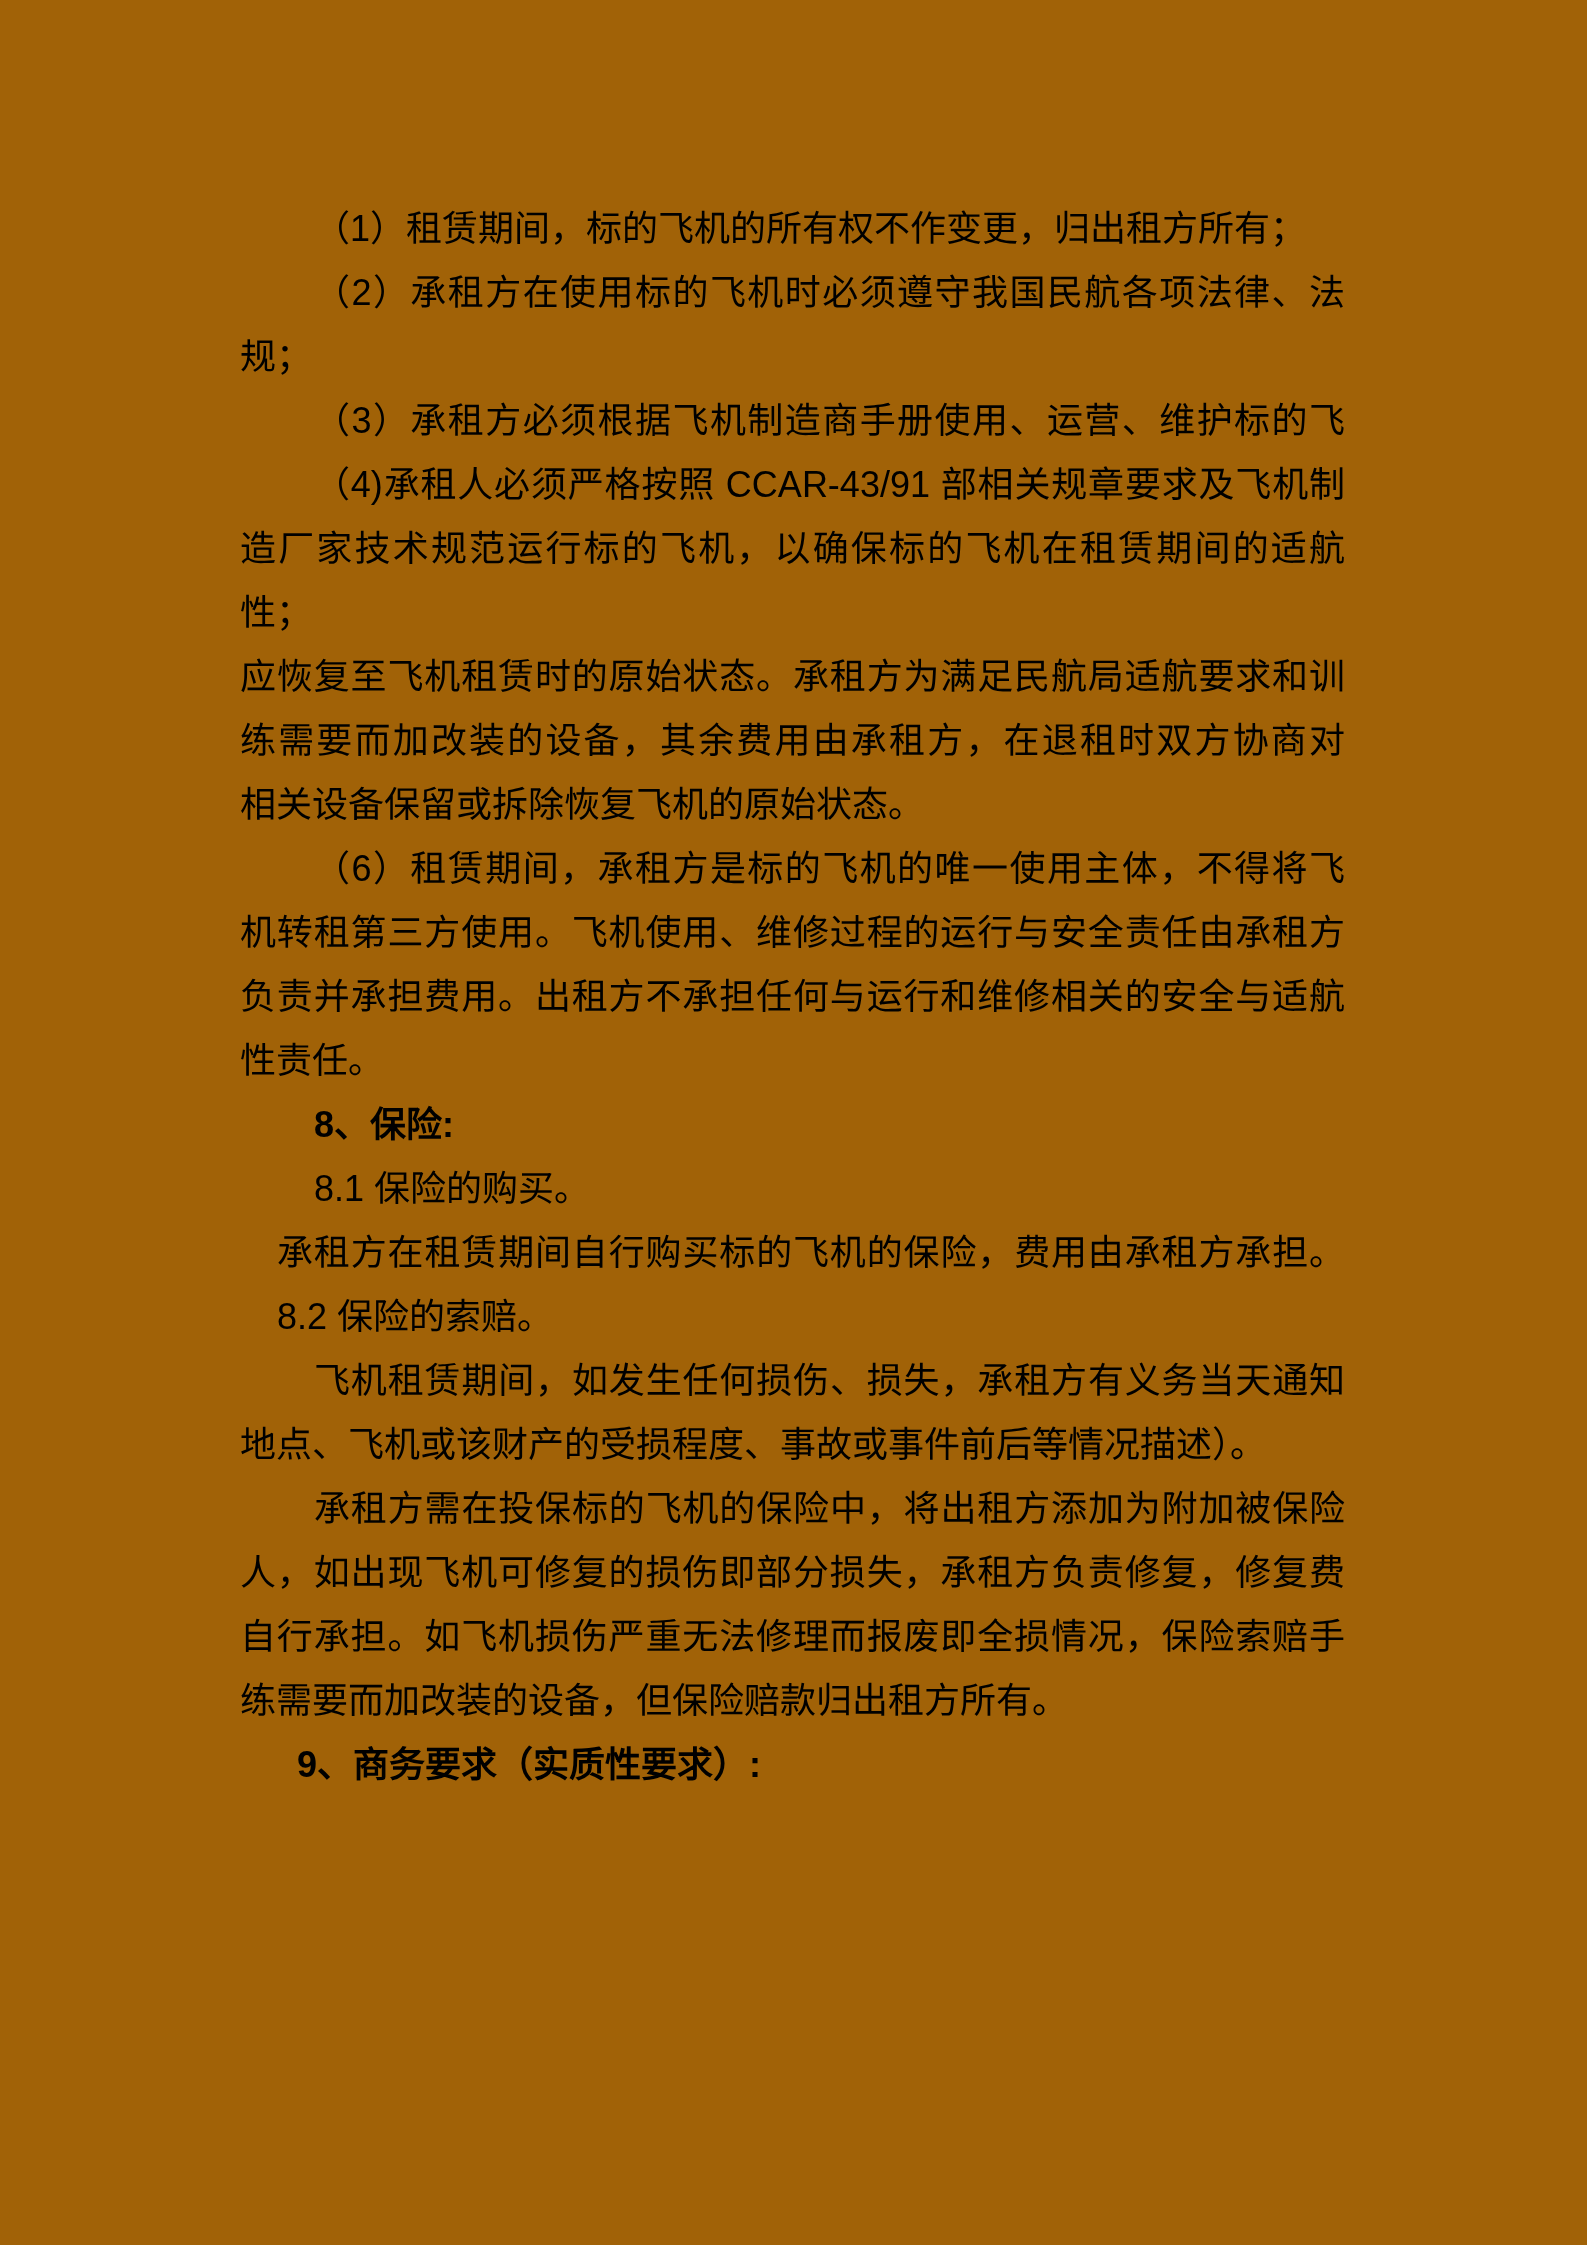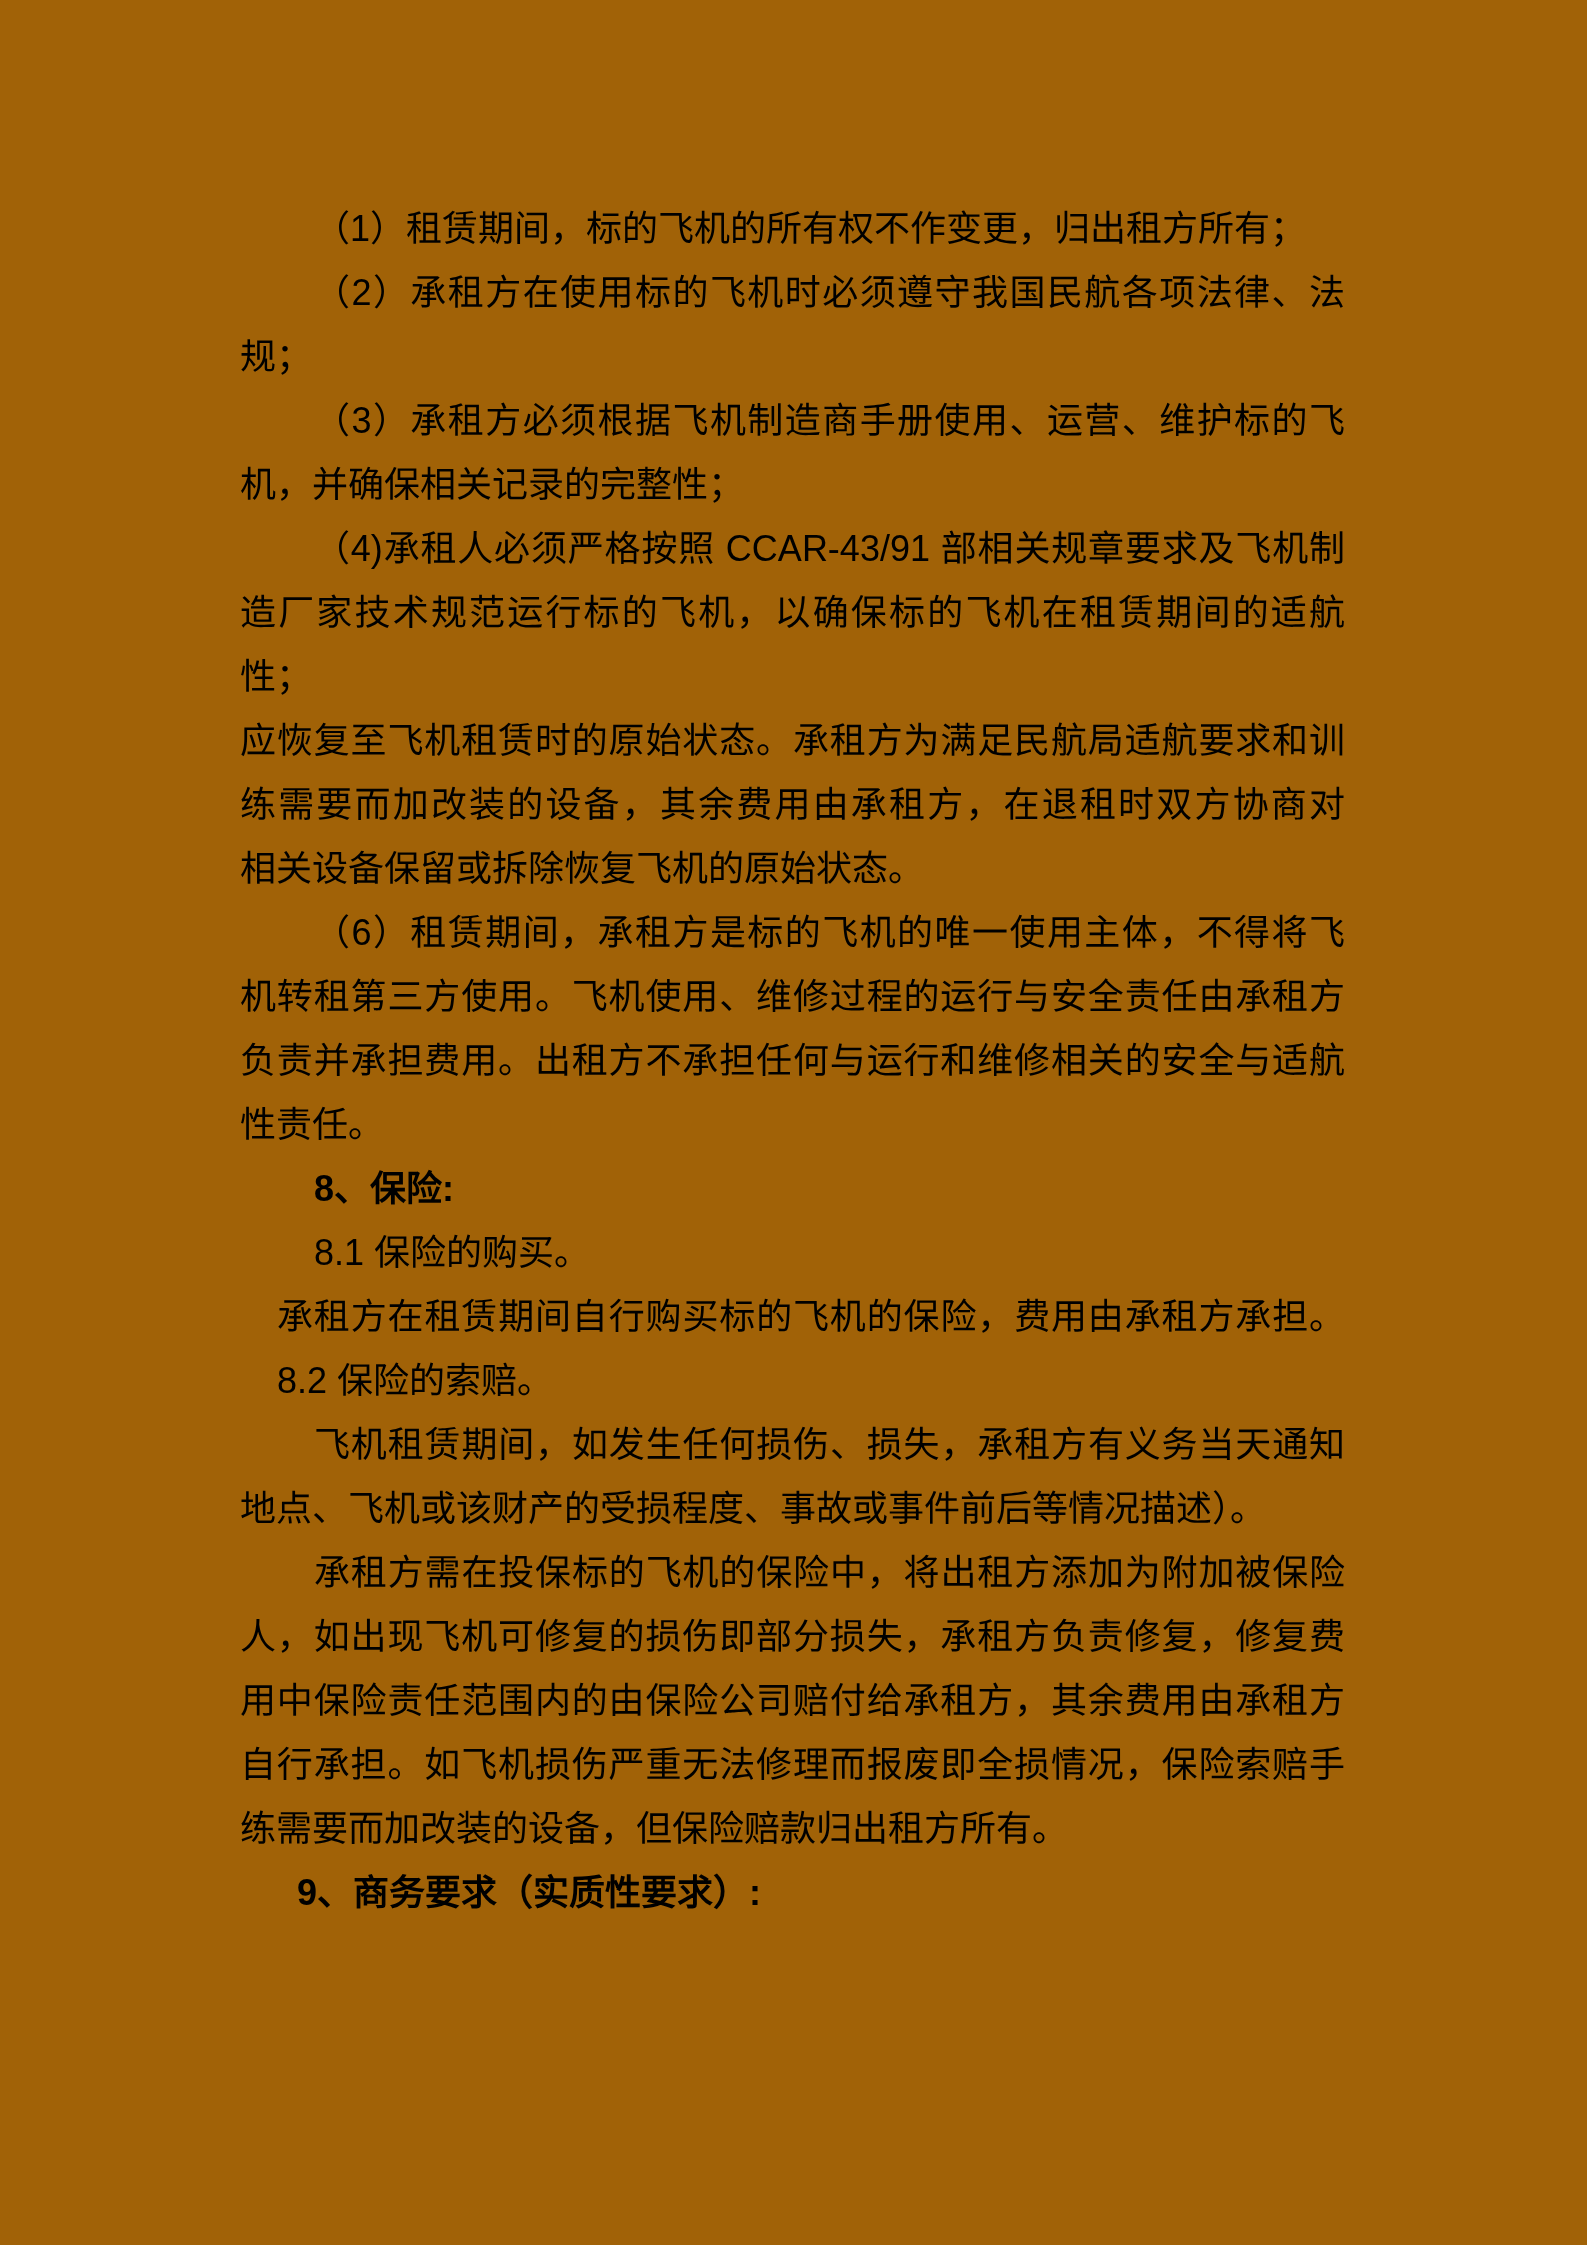--- a/index.html
+++ b/index.html
@@ -39,38 +39,36 @@
 </head>
 <body>
 
 <div class="page">
   <div class="doc">
 
     <div class="line ind2">（1）租赁期间，标的飞机的所有权不作变更，归出租方所有；</div>
     <div class="line ind2 fill">（2）承租方在使用标的飞机时必须遵守我国民航各项法律、法</div>
     <div class="line">规；</div>
     <div class="line ind2 fill">（3）承租方必须根据飞机制造商手册使用、运营、维护标的飞</div>
-    <div class="line">机，并确保相关记录的完整性；</div>
     <div class="line ind2 fill">（4)承租人必须严格按照 CCAR-43/91 部相关规章要求及飞机制</div>
     <div class="line fill">造厂家技术规范运行标的飞机，以确保标的飞机在租赁期间的适航</div>
     <div class="line">性；</div>
     <div class="line fill">应恢复至飞机租赁时的原始状态。承租方为满足民航局适航要求和训</div>
     <div class="line fill">练需要而加改装的设备，其余费用由承租方，在退租时双方协商对</div>
     <div class="line">相关设备保留或拆除恢复飞机的原始状态。</div>
     <div class="line ind2 fill">（6）租赁期间，承租方是标的飞机的唯一使用主体，不得将飞</div>
     <div class="line fill">机转租第三方使用。飞机使用、维修过程的运行与安全责任由承租方</div>
     <div class="line fill">负责并承担费用。出租方不承担任何与运行和维修相关的安全与适航</div>
     <div class="line">性责任。</div>
     <div class="line ind2 bold">8、保险:</div>
     <div class="line ind2">8.1 保险的购买。</div>
     <div class="line ind1 fill">承租方在租赁期间自行购买标的飞机的保险，费用由承租方承担。</div>
     <div class="line ind1">8.2 保险的索赔。</div>
     <div class="line ind2 fill">飞机租赁期间，如发生任何损伤、损失，承租方有义务当天通知</div>
     <div class="line">地点、飞机或该财产的受损程度、事故或事件前后等情况描述）。</div>
     <div class="line ind2 fill">承租方需在投保标的飞机的保险中，将出租方添加为附加被保险</div>
     <div class="line fill">人，如出现飞机可修复的损伤即部分损失，承租方负责修复，修复费</div>
-    <div class="line fill">用中保险责任范围内的由保险公司赔付给承租方，其余费用由承租方</div>
     <div class="line fill">自行承担。如飞机损伤严重无法修理而报废即全损情况，保险索赔手</div>
     <div class="line">练需要而加改装的设备，但保险赔款归出租方所有。</div>
     <div class="line ind15 bold">9、商务要求（实质性要求）:</div>
 
   </div>
 </div>
 
 </body></html>

